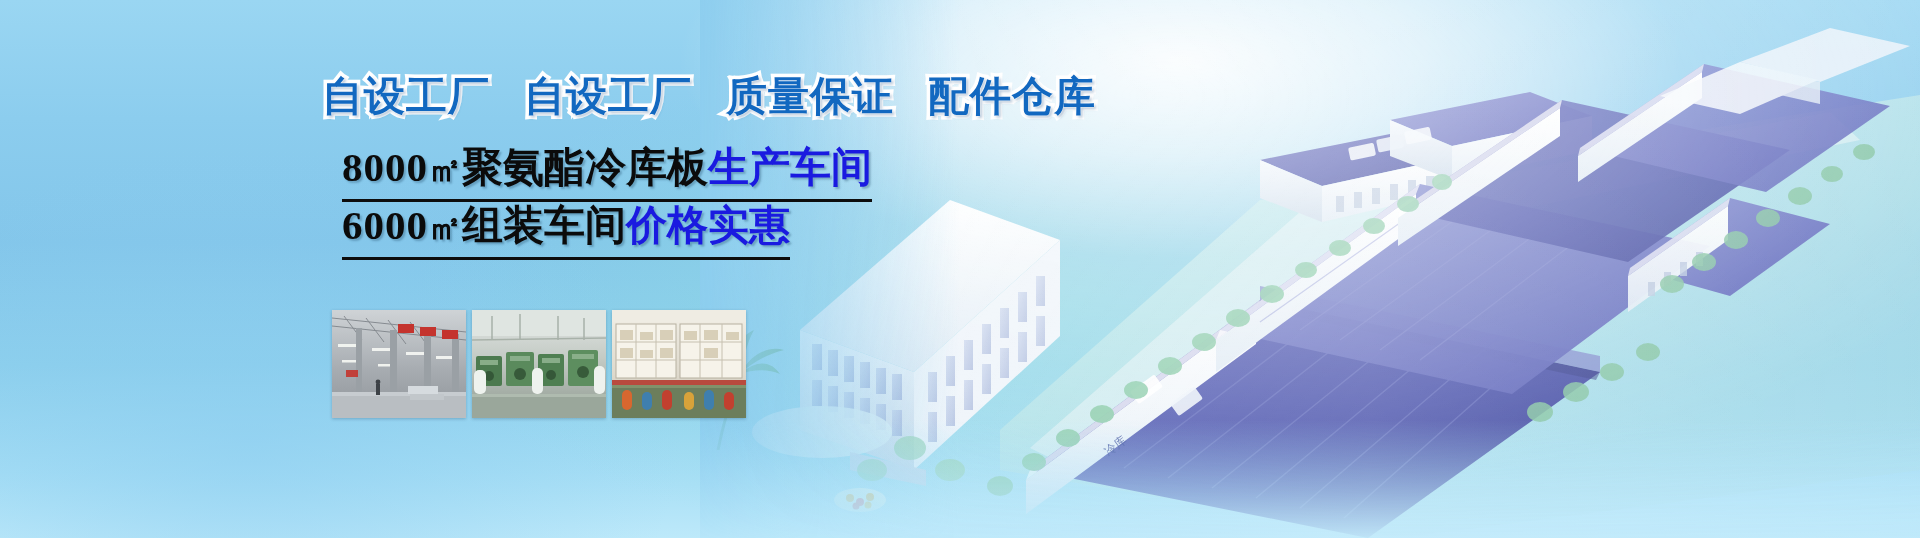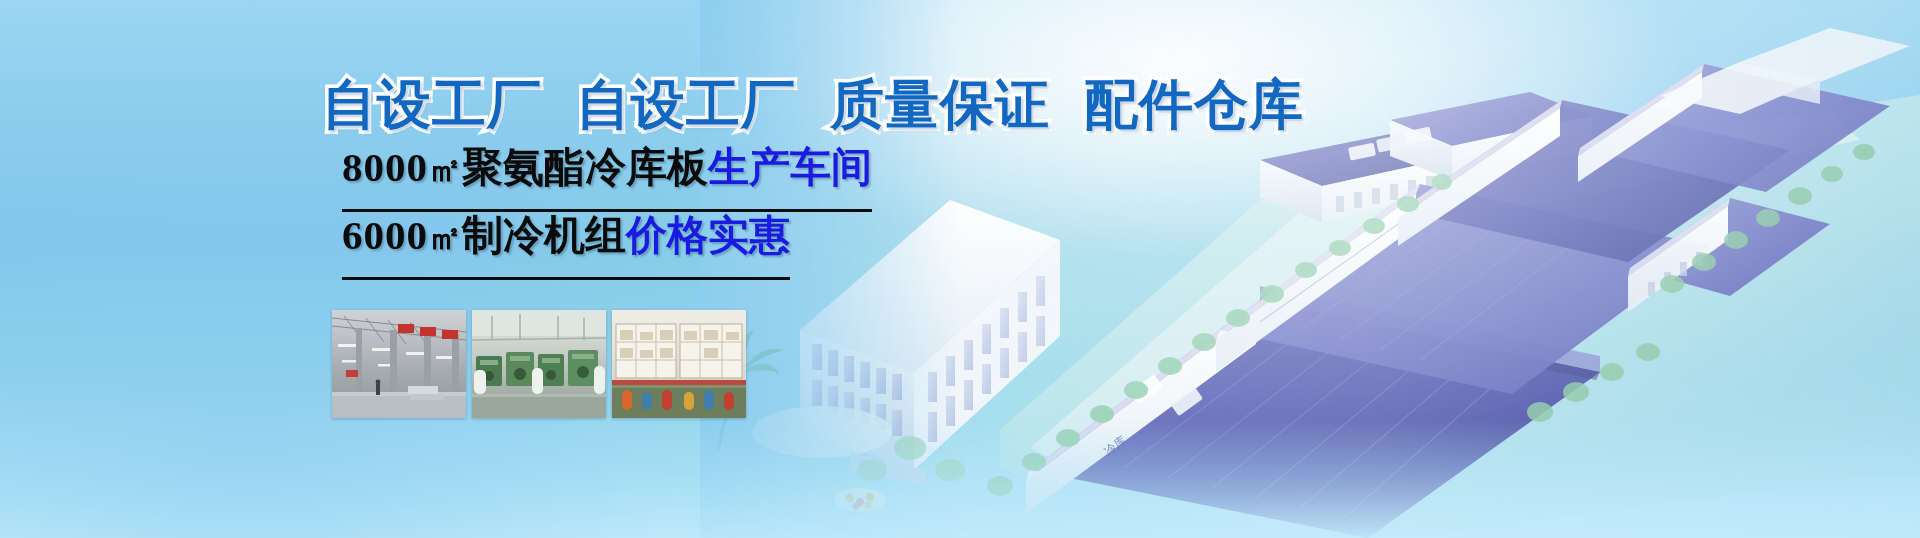--- a/index.html
+++ b/index.html
@@ -18,21 +18,21 @@
   }
 
   
   #scene{position:absolute;left:700px;top:0;width:1220px;height:538px;}
   #scene svg{display:block;}
 
   
   #headline{
     position:absolute;left:322px;top:69px;
     display:flex;align-items:baseline;
-    font-size:54px;font-weight:bold;letter-spacing:1px;
+    font-size:41px;font-weight:bold;letter-spacing:1px;
     white-space:nowrap;
   }
   #headline .hl{
     color:#1268c0;
     -webkit-text-stroke:7px #ffffff;
     paint-order:stroke fill;
     text-shadow:
       0 0 1px #fff, 0 0 2px #fff,
       2px 2px 3px rgba(40,90,140,.35);
   }
@@ -40,21 +40,21 @@
 
   
   #bodylines{
     position:absolute;left:342px;top:144px;
     font-family:"Liberation Serif","DejaVu Serif",serif;
     font-weight:bold;
     white-space:nowrap;
   }
   .bline{
     font-size:41px;line-height:46px;color:#0b0b0b;
-    padding-bottom:16px;
+    padding-bottom:6px;
     text-shadow:2px 2px 2px rgba(20,60,90,.30);
   }
   .bline.ul{
     border-bottom:3px solid #0d0d0d;
     display:inline-block;
   }
   .bline .accent{color:#1a1ae0;}
   .bline .unit{font-size:34px;}
   .bline .num{letter-spacing:1px;}
   .lwrap{display:block;}
@@ -332,21 +332,21 @@
     <span class="hl">配件仓库</span>
   </div>
 
   <div id="bodylines">
 
     <span class="lwrap">
       <span class="bline ul"><span class="num">8000</span><span class="unit">㎡</span><span>聚氨酯冷库板</span><span class="accent">生产车间</span></span>
     </span>
 
     <span class="lwrap">
-      <span class="bline ul"><span class="num">6000</span><span class="unit">㎡</span><span>制冷机组</span><span class="accent">价格实惠</span></span>
+      <span class="bline ul"><span class="num">6000</span><span class="unit">㎡</span><span>组装车间</span><span class="accent">价格实惠</span></span>
     </span>
 
 
   </div>
 
   <div id="thumbs">
 
     <div class="thumb">
       <svg width="134" height="108" viewBox="0 0 134 108" xmlns="http://www.w3.org/2000/svg">
         <defs>

